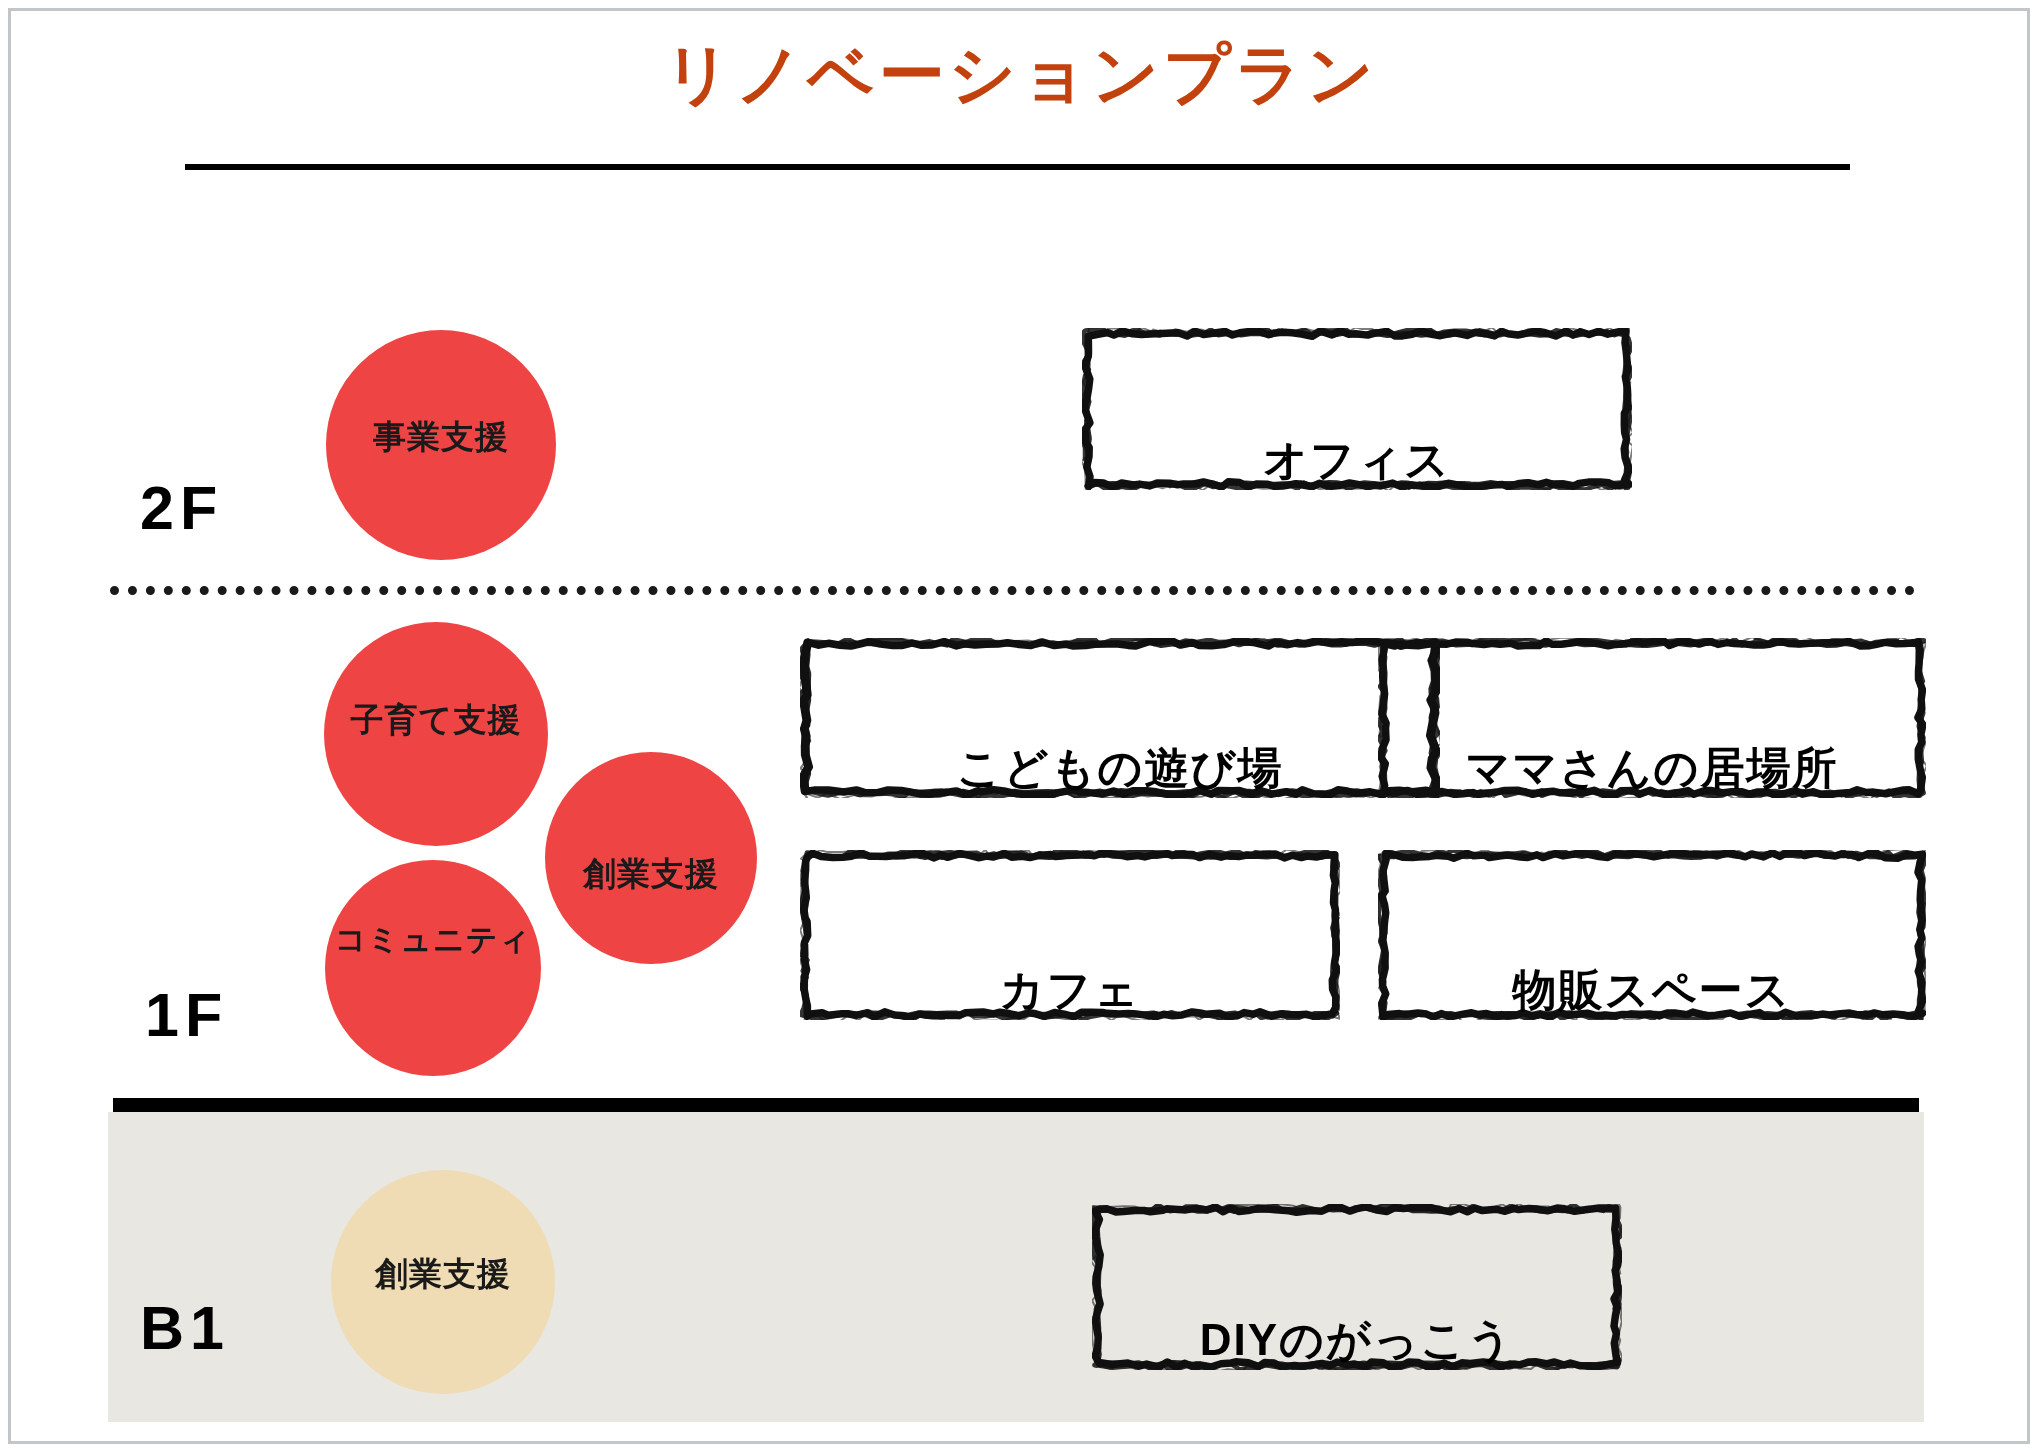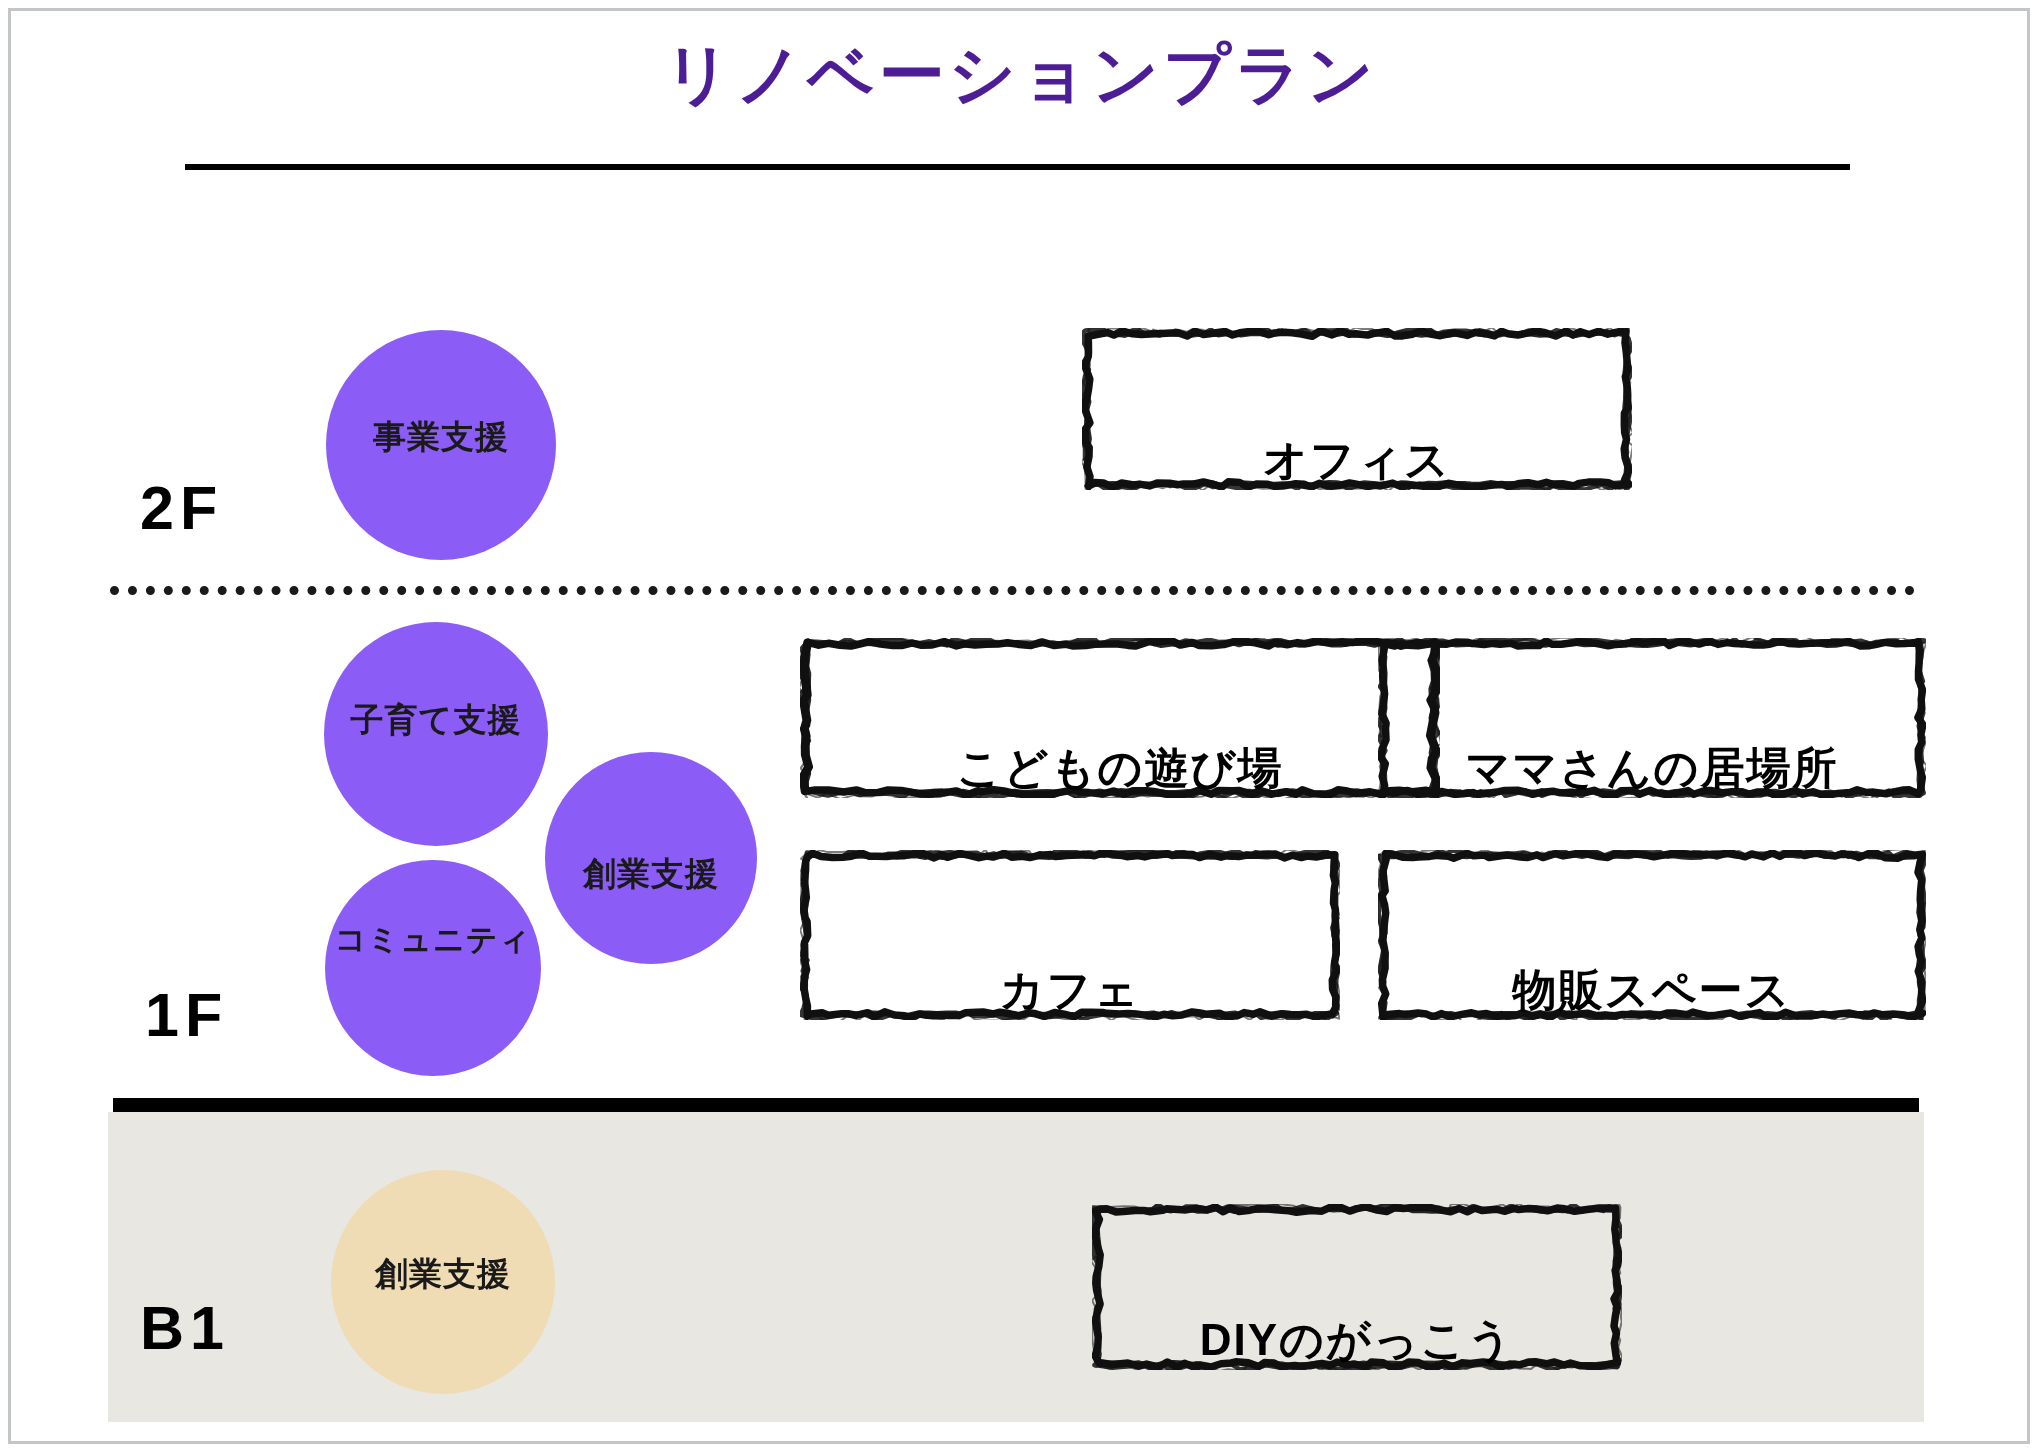--- a/index.html
+++ b/index.html
@@ -33,21 +33,21 @@
   
   #title {
     position: absolute;
     left: 0;
     top: 30px;
     width: 2042px;
     text-align: center;
     font-size: 66px;
     font-weight: 700;
     letter-spacing: 4px;
-    color: #4c1d95;
+    color: #c2410c;
     white-space: nowrap;
   }
   #title-rule {
     position: absolute;
     left: 185px;
     top: 164px;
     width: 1665px;
     height: 6px;
     background: #000000;
   }
@@ -90,21 +90,21 @@
     top: 1112px;
     width: 1816px;
     height: 310px;
     background: #e8e7e2;
   }
 
   
   .bubble {
     position: absolute;
     border-radius: 50%;
-    background: #8b5cf6;
+    background: #ef4444;
     display: flex;
     align-items: center;
     justify-content: center;
     text-align: center;
     color: #1a1a1a;
     font-weight: 700;
     box-sizing: border-box;
   }
   .bubble-label { display: block; letter-spacing: 1px; white-space: nowrap; }
 

